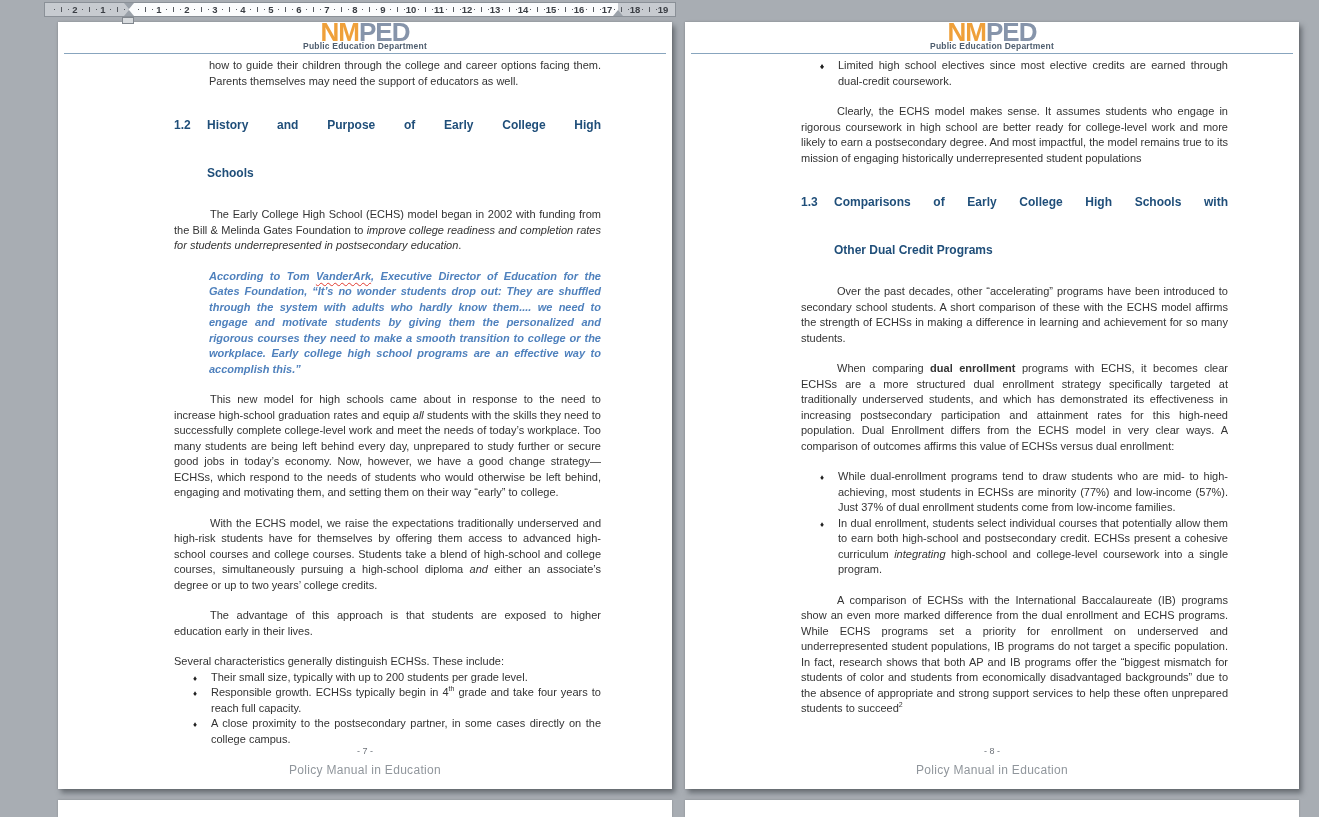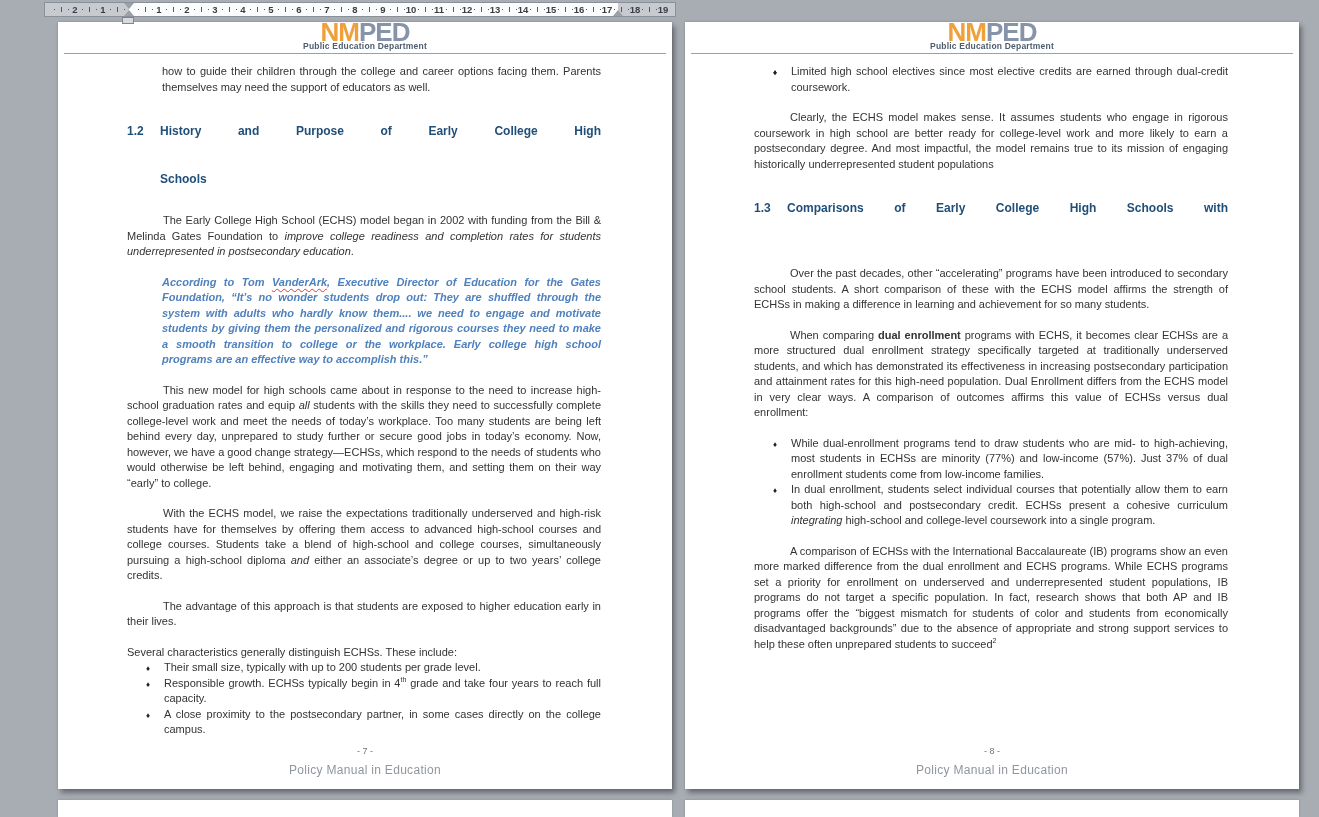--- a/index.html
+++ b/index.html
@@ -35,21 +35,21 @@
   .page-right{left:685px;}
   .partial{position:absolute;top:800px;width:614px;height:17px;background:#ffffff;
     box-shadow:0 0 2px rgba(0,0,0,.2);}
   .page-header{position:relative;height:31px;margin:0 6px;border-bottom:1px solid #88a5be;overflow:hidden;}
   .logo{position:absolute;left:0;right:0;bottom:2px;text-align:center;}
   .logo-letters{height:15px;line-height:15px;font-size:26px;font-weight:bold;letter-spacing:-1px;}
   .logo-nm{color:#efa03a;}
   .logo-ped{color:#8694aa;}
   .logo-sub{font-size:8.5px;font-weight:bold;color:#4e5d6e;letter-spacing:.2px;line-height:10px;margin-top:1px;}
   .page-body{
-    margin-top:10px;padding:0 71px 0 69px;
+    margin-top:4px;padding:0 71px 0 116px;
     font-size:11px;line-height:15.5px;color:#333333;text-align:justify;
   }
   
   .para{margin:0 0 15px 0;}
   .para.tight{margin-bottom:0;}
   .ind-first{text-indent:36px;}
   .ind-left{margin-left:35px;}
   .quote{margin:0 0 15px 35px;color:#4f81bd;font-weight:bold;font-style:italic;}
   .heading{color:#1f4e79;font-weight:bold;font-size:12px;line-height:24px;
     padding-left:33px;margin:24px 0 22px 0;}
@@ -207,20 +207,21 @@
     </div>
   </div>
   <div class="page-body">
       <div class="bullets">
         <div class="bullet-item"><span class="diamond">♦</span></div>
         <div class="bullet-item"><span class="diamond">♦</span><span>Limited high school electives since most elective credits are earned through dual-credit coursework.</span></div>
       </div>
       <div class="para ind-first"><span>Clearly, the ECHS model makes sense. It assumes students who engage in rigorous coursework in high school are better ready for college-level work and more likely to earn a postsecondary degree. And most impactful, the model remains true to its mission of engaging historically underrepresented student populations</span></div>
       <div class="heading">
         <div class="hline hjust"><span class="hnum">1.3</span><span>Comparisons of Early College High Schools with</span></div>
+        <div class="hline"><span>Other Dual Credit Programs</span></div>
       </div>
       <div class="para ind-first"><span>Over the past decades, other “accelerating” programs have been introduced to secondary school students. A short comparison of these with the ECHS model affirms the strength of ECHSs in making a difference in learning and achievement for so many students.</span></div>
       <div class="para ind-first"><span>When comparing </span><span class="b">dual enrollment</span><span> programs with ECHS, it becomes clear ECHSs are a more structured dual enrollment strategy specifically targeted at traditionally underserved students, and which has demonstrated its effectiveness in increasing postsecondary participation and attainment rates for this high-need population. Dual Enrollment differs from the ECHS model in very clear ways. A comparison of outcomes affirms this value of ECHSs versus dual enrollment:</span></div>
       <div class="bullets">
         <div class="bullet-item"><span class="diamond">♦</span><span>While dual-enrollment programs tend to draw students who are mid- to high-achieving, most students in ECHSs are minority (77%) and low-income (57%). Just 37% of dual enrollment students come from low-income families.</span></div>
         <div class="bullet-item"><span class="diamond">♦</span><span>In dual enrollment, students select individual courses that potentially allow them to earn both high-school and postsecondary credit. ECHSs present a cohesive curriculum </span><span class="i">integrating</span><span> high-school and college-level coursework into a single program.</span></div>
       </div>
       <div class="para ind-first"><span>A comparison of ECHSs with the International Baccalaureate (IB) programs show an even more marked difference from the dual enrollment and ECHS programs. While ECHS programs set a priority for enrollment on underserved and underrepresented student populations, IB programs do not target a specific population. In fact, research shows that both AP and IB programs offer the “biggest mismatch for students of color and students from economically disadvantaged backgrounds” due to the absence of appropriate and strong support services to help these often unprepared students to succeed</span><span class="sup">2</span></div>
     </div>
   <div class="page-footer">

